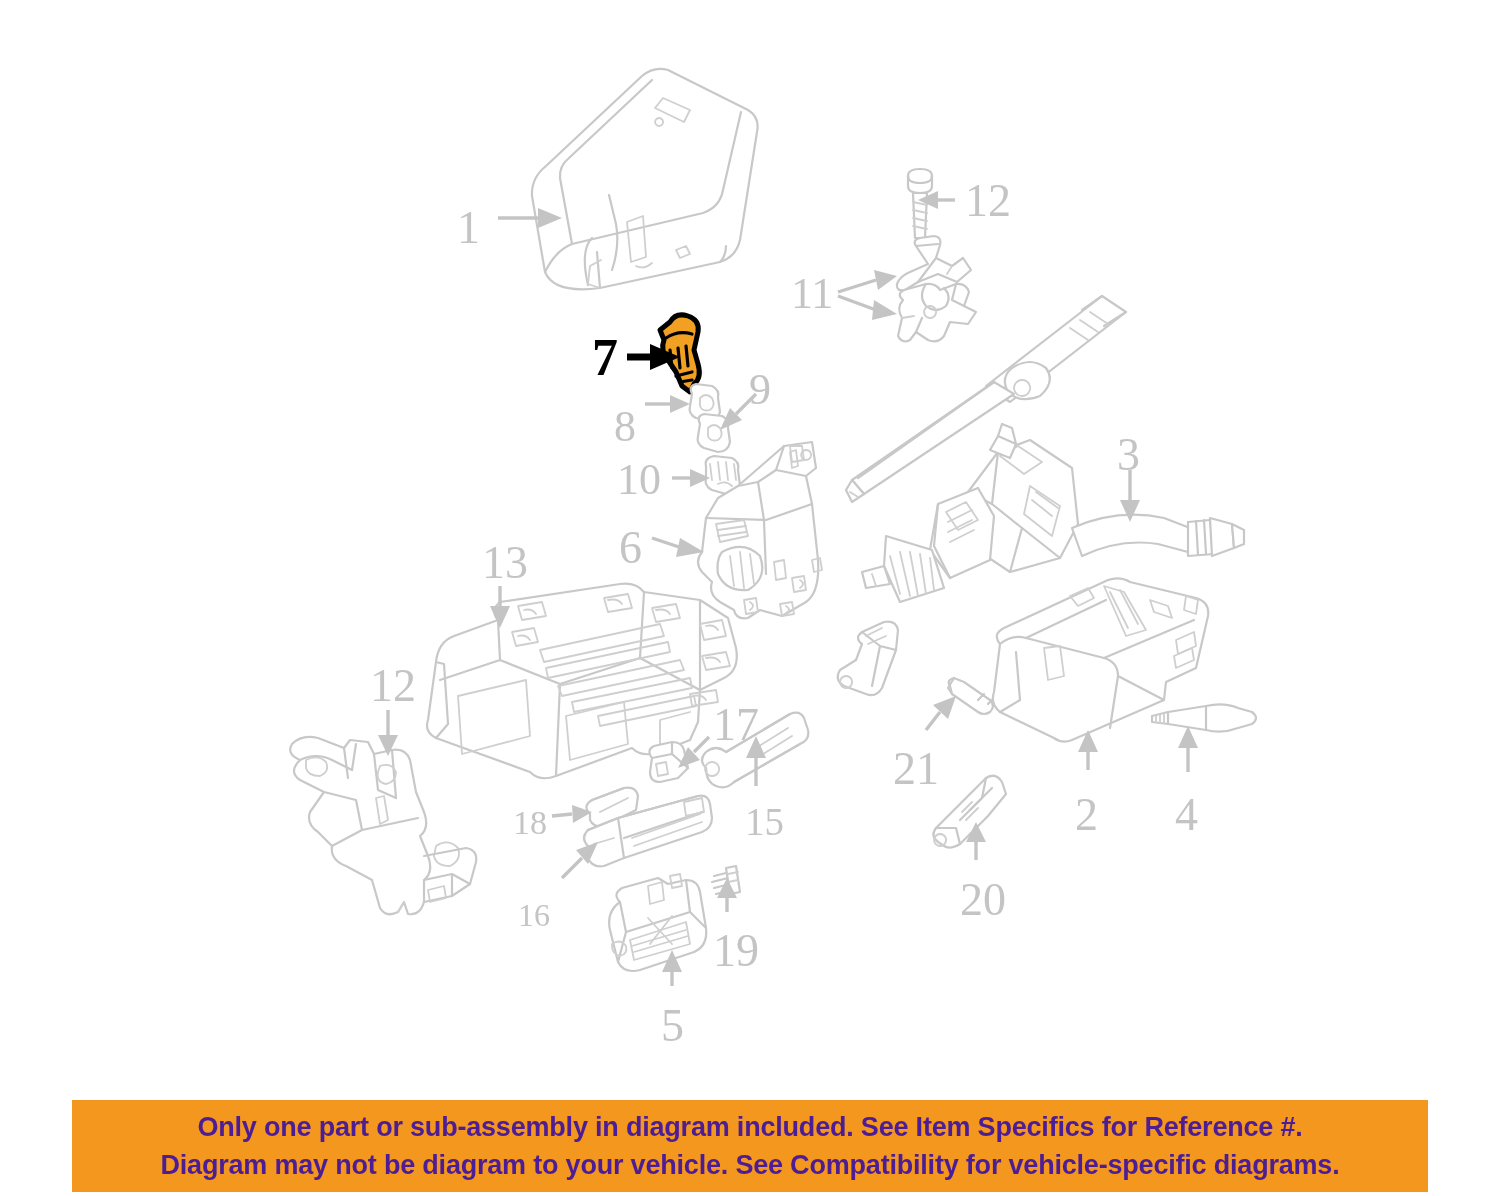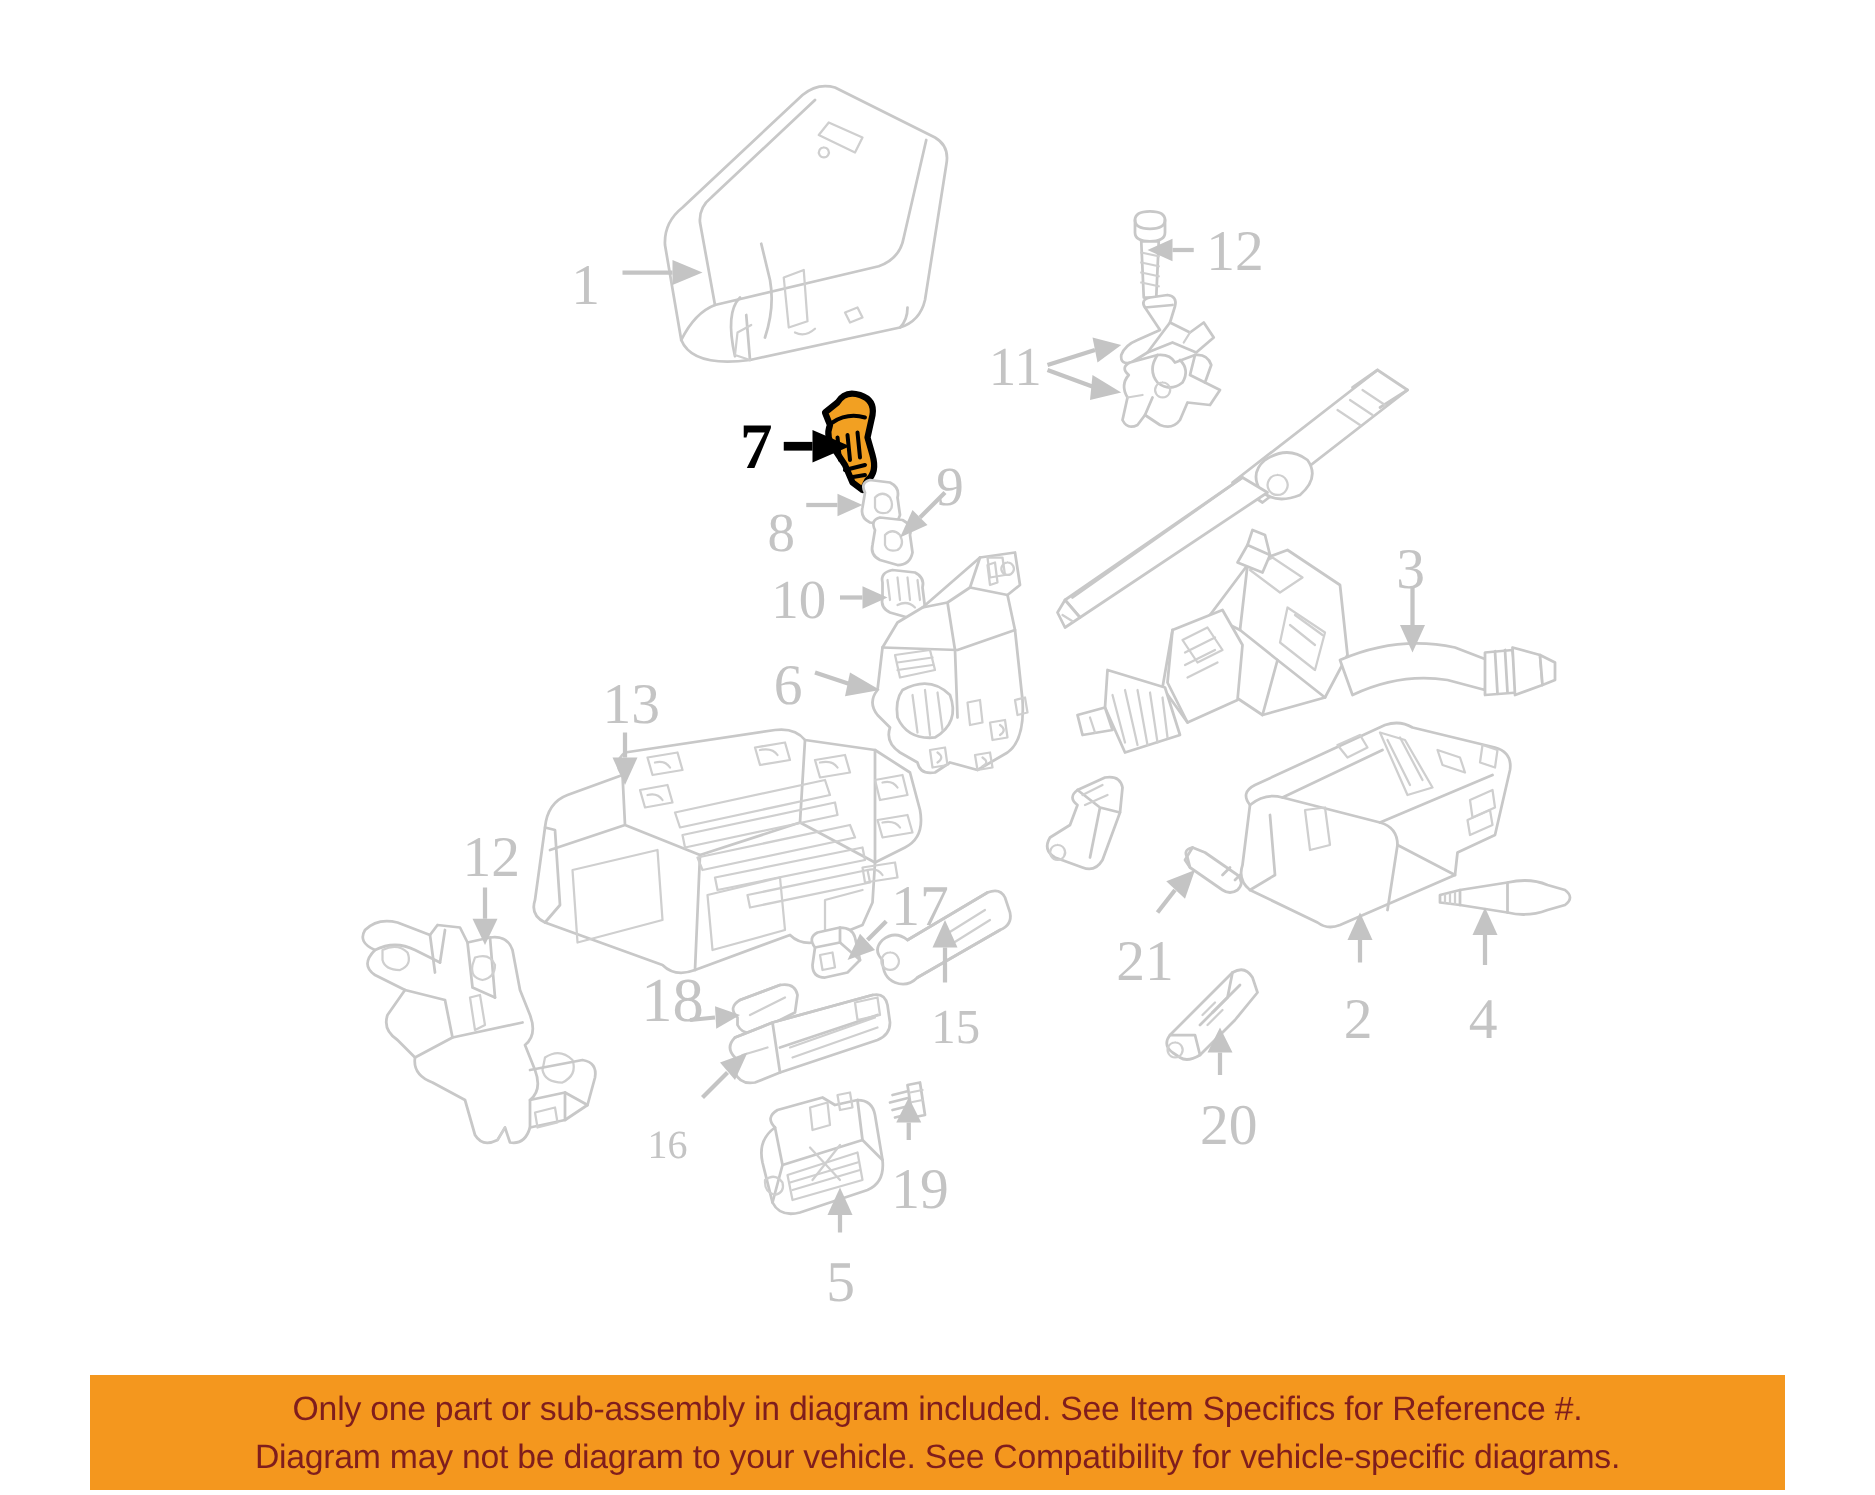--- a/index.html
+++ b/index.html
@@ -45,23 +45,23 @@
     width: 1356px;
     height: 92px;
     background: #F4971E;
     display: flex;
     flex-direction: column;
     align-items: center;
     justify-content: center;
     box-sizing: border-box;
   }
   #notice-banner .notice-line {
-    color: #7f1d1d;
+    color: #4c1d95;
     font-family: "Liberation Sans", sans-serif;
-    font-weight: 400;
+    font-weight: 700;
     font-size: 27px;
     letter-spacing: -0.2px;
     line-height: 1.42;
     text-align: center;
     white-space: nowrap;
   }
 </style>
 </head>
 <body>
 
@@ -477,21 +477,21 @@
   <div class="callout" style="left:614px; top:405px; font-size:44px;">8</div>
   <div class="callout" style="left:749px; top:368px; font-size:44px;">9</div>
   <div class="callout" style="left:617px; top:458px; font-size:44px;">10</div>
   <div class="callout" style="left:791px; top:272px; font-size:44px;">11</div>
   <div class="callout" style="left:965px; top:178px; font-size:46px;">12</div>
   <div class="callout" style="left:482px; top:540px; font-size:46px;">13</div>
   <div class="callout" style="left:370px; top:663px; font-size:46px;">12</div>
   <div class="callout" style="left:745px; top:802px; font-size:39px;">15</div>
   <div class="callout" style="left:518px; top:899px; font-size:32px;">16</div>
   <div class="callout" style="left:713px; top:702px; font-size:46px;">17</div>
-  <div class="callout" style="left:513px; top:775px; font-size:50px;">18</div>
+  <div class="callout" style="left:513px; top:806px; font-size:34px;">18</div>
   <div class="callout" style="left:713px; top:928px; font-size:46px;">19</div>
   <div class="callout" style="left:960px; top:877px; font-size:46px;">20</div>
   <div class="callout" style="left:893px; top:746px; font-size:46px;">21</div>
 
   <div id="notice-banner">
     <div class="notice-line">Only one part or sub-assembly in diagram included. See Item Specifics for Reference #.</div>
     <div class="notice-line">Diagram may not be diagram to your vehicle. See Compatibility for vehicle-specific diagrams.</div>
   </div>
 
 </div>

